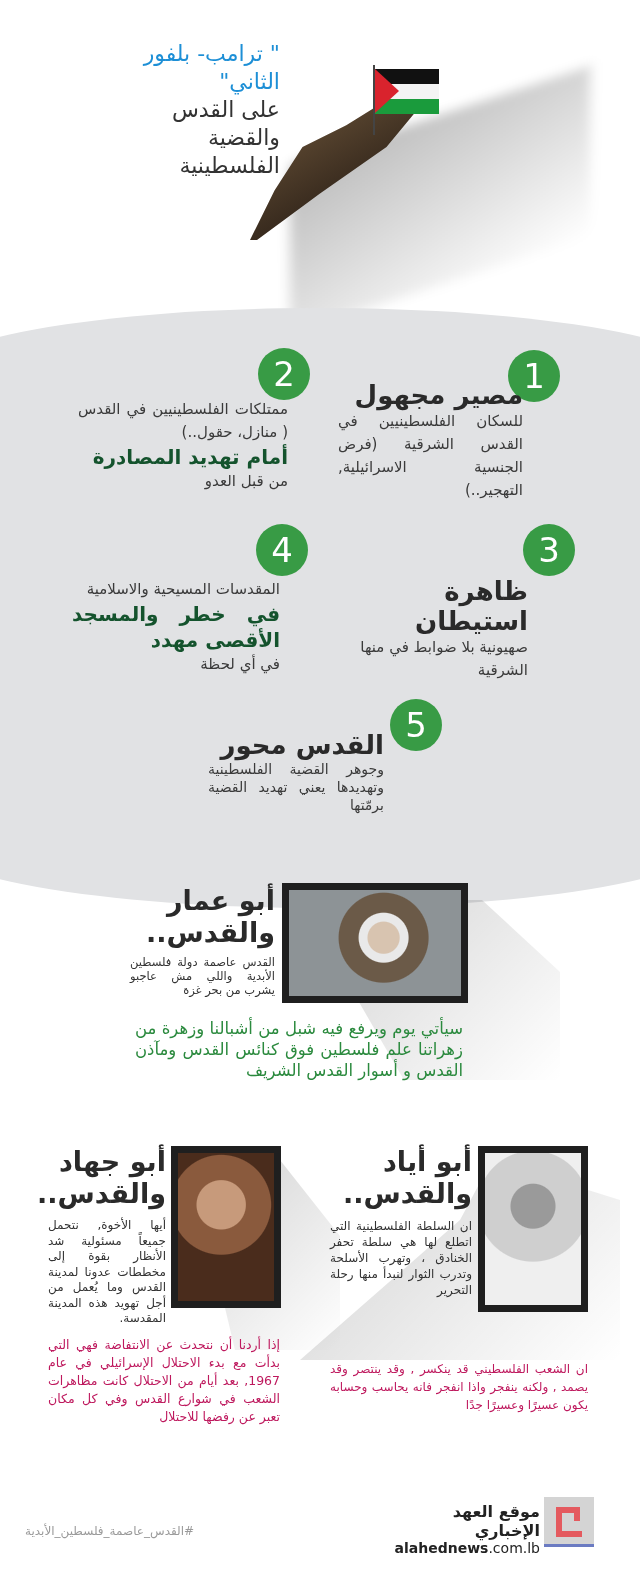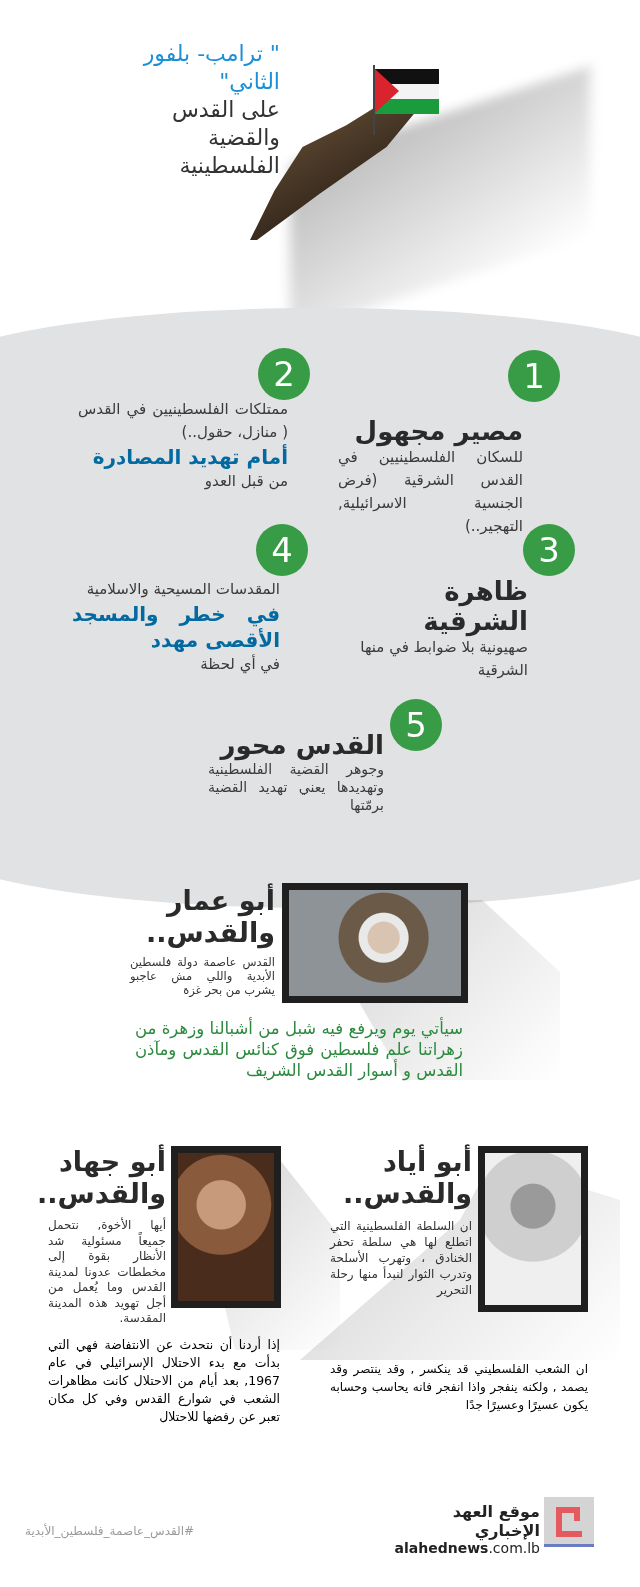--- a/index.html
+++ b/index.html
@@ -27,29 +27,29 @@
   .flag .s3 { height: 15px; background: #1a9b3c; }
   .flag .tri { position: absolute; left: 0; top: 0; width: 0; height: 0; border-top: 22.5px solid transparent; border-bottom: 22.5px solid transparent; border-left: 24px solid #d9232d; }
 
   
   .grey { position: absolute; left: -80px; top: 308px; width: 800px; height: 600px; background: #e1e2e4; border-radius: 50% 50% 50% 50% / 12% 12% 12% 12%; }
 
   .num { position: absolute; width: 52px; height: 52px; border-radius: 50%; background: #389b45; color: #fff;
     font-size: 34px; line-height: 52px; text-align: center; font-family: "DejaVu Sans", sans-serif; }
   .item-title { font-size: 26px; font-weight: bold; color: #2a2a2a; line-height: 30px; }
   .item-text { font-size: 15px; color: #3a3a3a; line-height: 23px; }
-  .item-bold { font-size: 20px; font-weight: bold; color: #0369a1; line-height: 26px; }
+  .item-bold { font-size: 20px; font-weight: bold; color: #14532d; line-height: 26px; }
 
   
   .photo { position: absolute; background: #1f1f1f; padding: 7px; }
   .photo-inner { width: 100%; height: 100%; }
   .shadow-wedge { position: absolute; background: linear-gradient(135deg, rgba(0,0,0,0.18), rgba(255,255,255,0)); }
   .person-name { font-size: 27px; font-weight: bold; line-height: 32px; color: #2a2a2a; }
   .person-text { font-size: 11.5px; line-height: 14px; color: #333; }
-  .quote { font-size: 15px; line-height: 20px; color: #000000; }
+  .quote { font-size: 15px; line-height: 20px; color: #be185d; }
   .quote-big { font-size: 16.5px; line-height: 21px; color: #2b8a3e; }
 
   
   .footer-hashtag { position: absolute; left: 25px; top: 1524px; font-size: 12px; color: #9a9a9a; text-align: right; }
   .footer-site { position: absolute; left: 390px; top: 1502px; width: 150px; }
   .footer-site-name { font-size: 16px; font-weight: bold; color: #222; }
   .footer-url { font-size: 14px; color: #222; direction: ltr; text-align: right; }
   .footer-url b { font-weight: bold; }
   .logo { position: absolute; left: 544px; top: 1497px; width: 50px; height: 50px; background: #d4d4d4; border-bottom: 3px solid #6b7bc2; overflow: hidden; }
   .logo .l1 { position: absolute; left: 12px; top: 10px; width: 6px; height: 30px; background: #e45a5f; }
@@ -75,35 +75,35 @@
         <div class="s2"></div>
         <div class="s3"></div>
       <div class="tri"></div>
     </div>
   </div>
 </div>
 
 <div class="grey"></div>
 
 <div class="num" style="left:508px; top:350px;">1</div>
-<div class="ar" style="position:absolute; left:338px; top:416px; width:185px;">
+<div class="ar" style="position:absolute; left:338px; top:380px; width:185px;">
   <div class="item-title">مصير مجهول</div>
   <div class="item-text just">للسكان الفلسطينيين في القدس الشرقية (فرض الجنسية الاسرائيلية, التهجير..)</div>
 </div>
 
 <div class="num" style="left:258px; top:348px;">2</div>
 <div class="ar" style="position:absolute; left:78px; top:398px; width:210px;">
   <div class="item-text just">ممتلكات الفلسطينيين في القدس ( منازل، حقول..)</div>
   <div class="item-bold">أمام تهديد المصادرة</div>
   <div class="item-text">من قبل العدو</div>
 </div>
 
 <div class="num" style="left:523px; top:524px;">3</div>
 <div class="ar" style="position:absolute; left:338px; top:576px; width:190px;">
-  <div class="item-title">ظاهرة الشرقية</div>
+  <div class="item-title">ظاهرة استيطان</div>
   <div class="item-text">صهيونية بلا ضوابط في منها الشرقية</div>
 </div>
 
 <div class="num" style="left:256px; top:524px;">4</div>
 <div class="ar" style="position:absolute; left:72px; top:578px; width:208px;">
   <div class="item-text just">المقدسات المسيحية والاسلامية</div>
   <div class="item-bold just">في خطر والمسجد الأقصى مهدد</div>
   <div class="item-text">في أي لحظة</div>
 </div>
 

